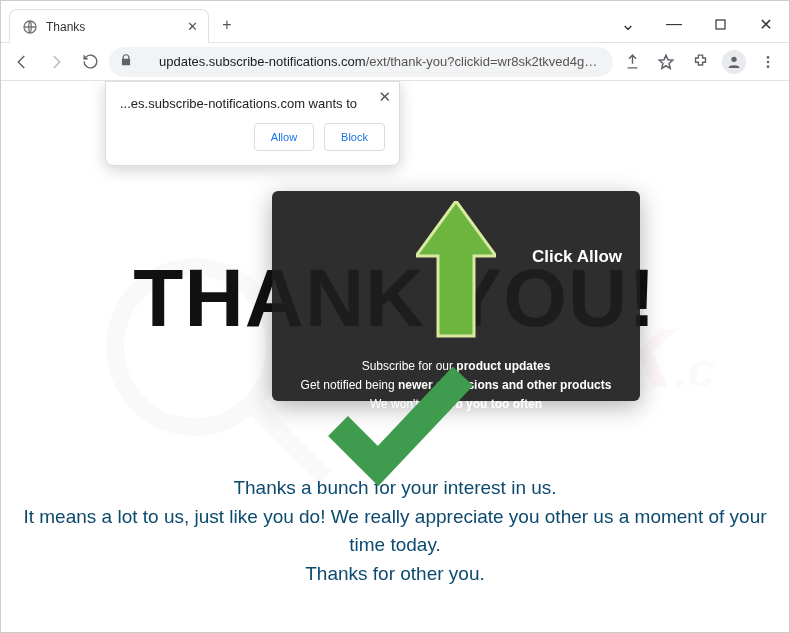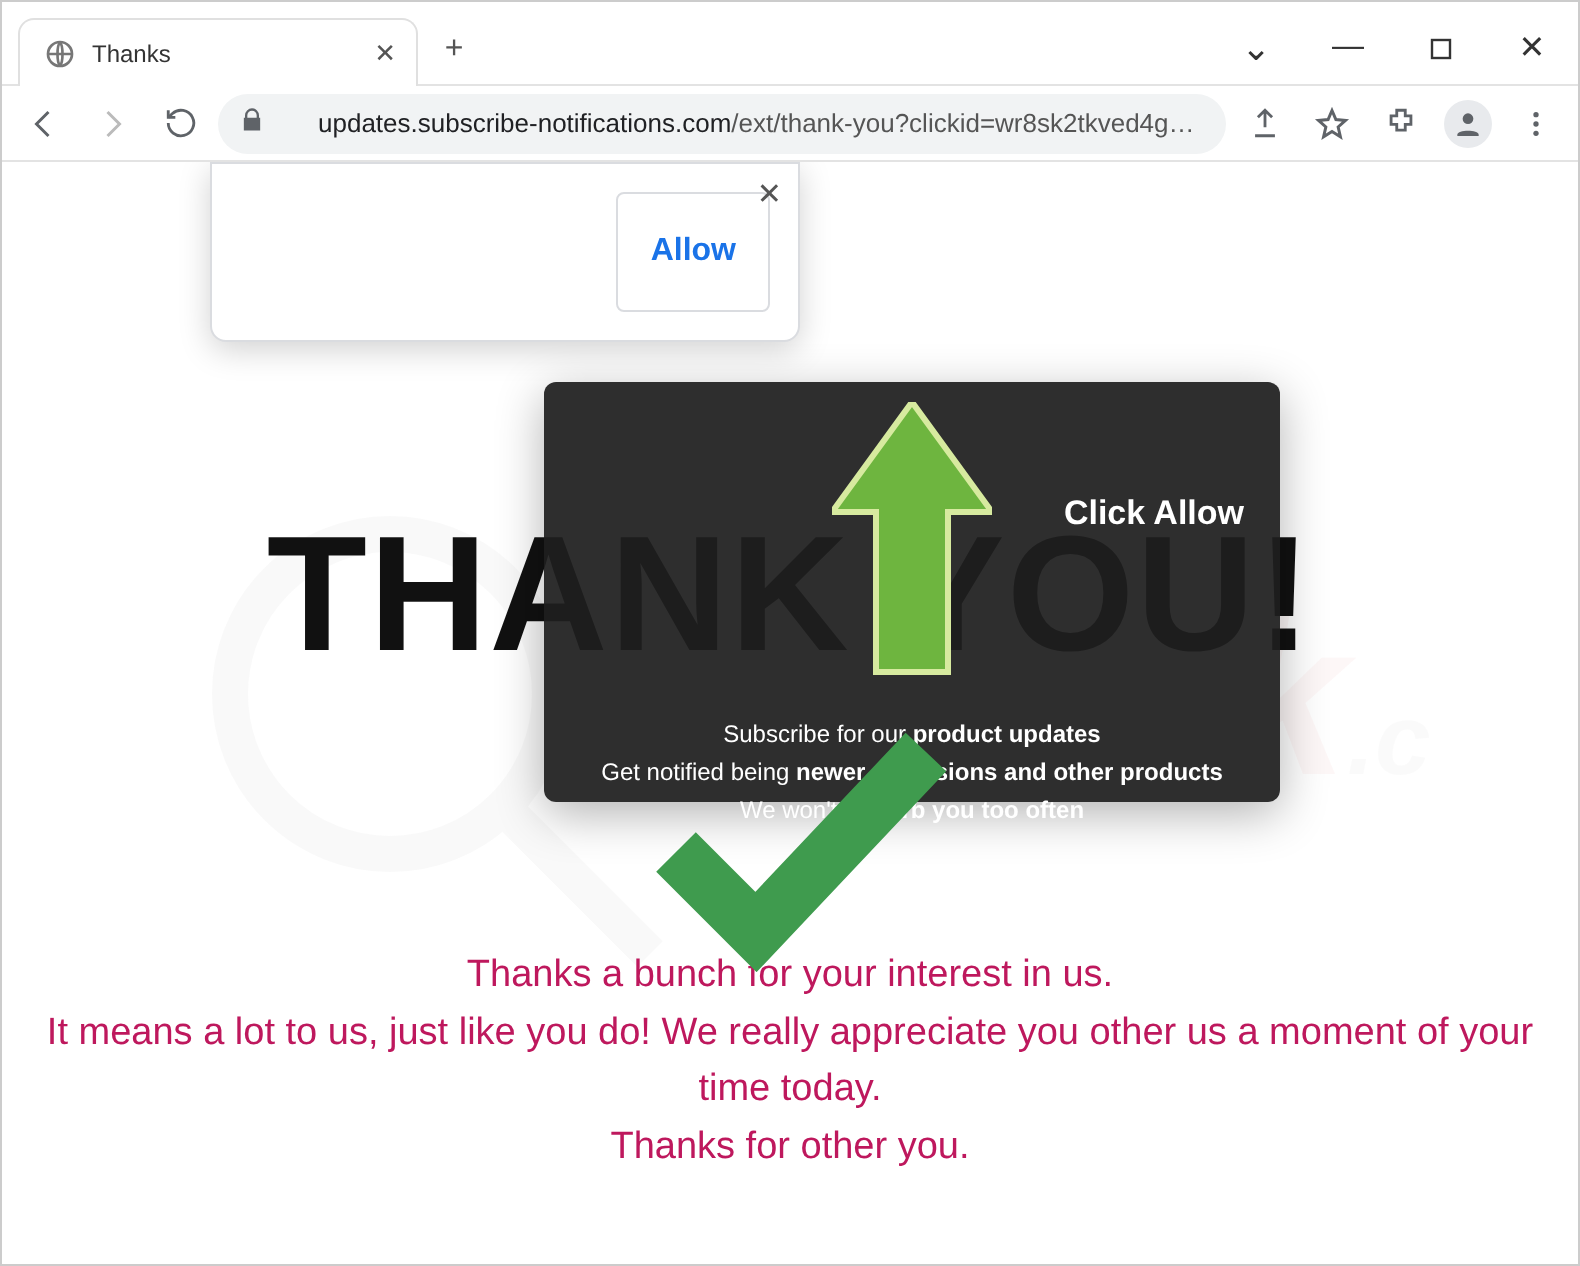--- a/index.html
+++ b/index.html
@@ -24,39 +24,39 @@
 .address .url .dark { color: #202124; margin-left: 18px; }
 .avatar { width: 24px; height: 24px; background: #e8eaed; border-radius: 50%; display: flex; align-items: center; justify-content: center; }
 
 
 .page { flex: 1; position: relative; background: #fff; overflow: hidden; }
 .watermark { position: absolute; inset: 0; display: flex; align-items: center; justify-content: center; pointer-events: none; opacity: 0.12; }
 .watermark svg { width: 640px; }
 
 .thankyou-big { position: absolute; top: 170px; left: 0; width: 100%; text-align: center; font-size: 82px; font-weight: 900; letter-spacing: 1px; color: #111; font-family: Arial, sans-serif; }
 
-.bodytext { position: absolute; top: 393px; left: 0; width: 100%; text-align: center; font-size: 19px; line-height: 1.5; color: #be185d; padding: 0 16px; }
+.bodytext { position: absolute; top: 393px; left: 0; width: 100%; text-align: center; font-size: 19px; line-height: 1.5; color: #0c4a6e; padding: 0 16px; }
 
 
 .dark-popup { position: absolute; left: 271px; top: 110px; width: 368px; height: 210px; background: rgba(30,30,30,0.93); border-radius: 6px; color: #fff; text-align: center; padding-top: 10px; box-shadow: 0 6px 24px rgba(0,0,0,.3); }
 .dark-popup .arrow { margin: 0 auto; width: 80px; }
 .dark-popup .headline { position: absolute; top: 56px; right: 18px; font-size: 17px; font-weight: 700; }
 .dark-popup .subtext { margin-top: 12px; font-size: 12px; line-height: 1.6; }
 .dark-popup .subtext b { font-weight: 700; }
 
 .checkmark { position: absolute; left: 322px; top: 285px; }
 
 
 .notif { position: absolute; left: 104px; top: 0; width: 295px; background: #fff; border: 1px solid #dadce0; border-radius: 0 0 8px 8px; box-shadow: 0 4px 16px rgba(0,0,0,.18); padding: 14px 14px 14px 14px; font-size: 13px; color: #333; z-index: 100; }
 .notif .close-x { position: absolute; top: 6px; right: 8px; color: #555; font-size: 15px; }
 .notif .line1 { color: #202124; margin-bottom: 12px; }
 .notif .perm { display: flex; align-items: center; gap: 14px; color: #5f6368; margin-bottom: 16px; padding-left: 2px; }
 .notif .bell { color: #5f6368; }
 .notif .btns { display: flex; justify-content: flex-end; gap: 10px; }
-.notif .btn { border: 1px solid #dadce0; border-radius: 4px; padding: 20px 16px; color: #1a73e8; font-size: 16px; background: #fff; font-weight: bold; }
+.notif .btn { border: 1px solid #dadce0; border-radius: 4px; padding: 7px 16px; color: #1a73e8; font-size: 11px; background: #fff; }
 </style>
 </head>
 <body>
 
 <div class="window">
 
   <div class="titlebar">
     <div class="tab">
       <span class="favicon">
         <svg viewBox="0 0 24 24" width="16" height="16" fill="none" stroke="currentColor" stroke-width="2">
@@ -172,19 +172,21 @@
         <div><span>We won't </span><b>disturb you too often</b></div>
       </div>
     </div>
 
     <svg class="checkmark" width="150" height="120" viewBox="0 0 150 120">
       <polyline points="15,60 55,100 140,10" fill="none" stroke="#3f9b4e" stroke-width="28" stroke-linecap="butt" stroke-linejoin="miter"></polyline>
     </svg>
 
     <div class="notif">
       <span class="close-x">✕</span>
+      <div class="line1">...es.subscribe-notifications.com wants to</div>
       <div class="btns">
         <div class="btn">Allow</div>
+        <div class="btn">Block</div>
       </div>
     </div>
 
   </div>
 </div>
 
 </body></html>

